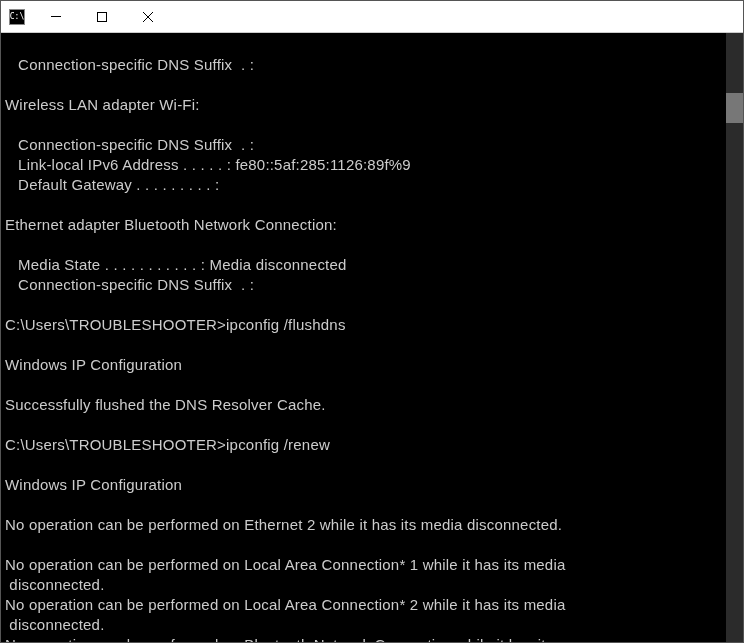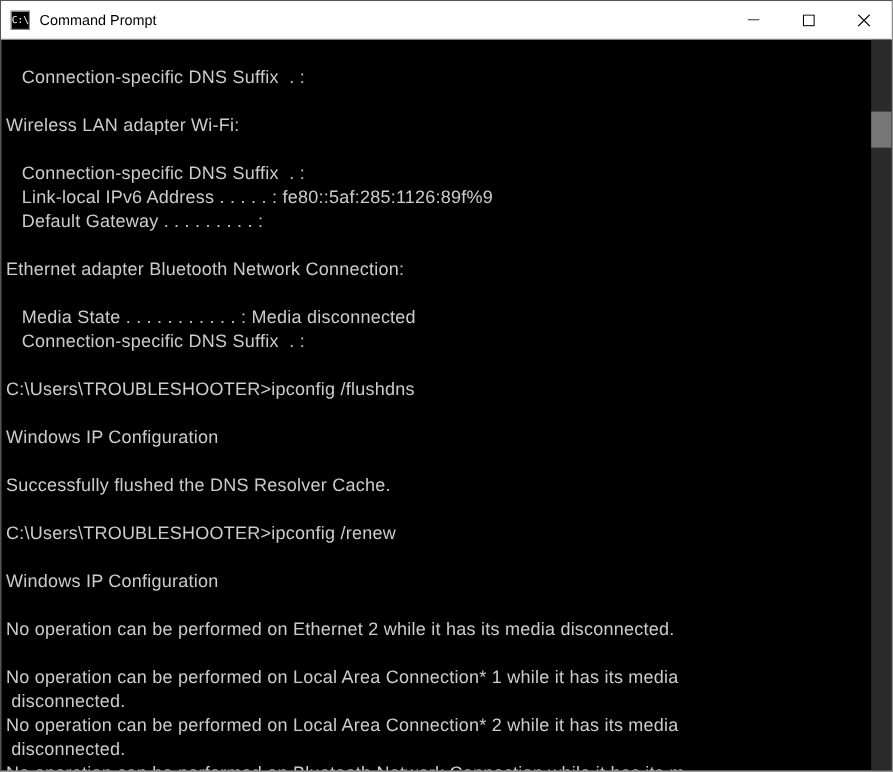--- a/index.html
+++ b/index.html
@@ -14,21 +14,20 @@
     .console-content { flex: 1; padding: 2px 4px 0 4px; font-family: Liberation Sans, sans-serif; font-size: 15px; line-height: 20px; color: #cccccc; white-space: pre; overflow: hidden; letter-spacing: 0.2px; }
     .scrollbar { width: 17px; background: #2b2b2b; position: relative; }
     .scrollbar-thumb { position: absolute; width: 100%; background: #777; height: 30px; top: 60px; }
   </style>
 </head>
 <body>
 
 <div class="window">
   <div class="titlebar">
     <div class="titlebar-icon">C:\</div>
-    <div class="titlebar-text">Command Prompt</div>
     <div class="win-controls">
       <div class="win-btn">
         <svg width="10" height="1" viewBox="0 0 10 1">
             <rect width="10" height="1" fill="#000"></rect>
           </svg>
       </div>
       <div class="win-btn">
         <svg width="10" height="10" viewBox="0 0 10 10">
             <rect x="0.5" y="0.5" width="9" height="9" fill="none" stroke="#000" stroke-width="1"></rect>
           </svg>

